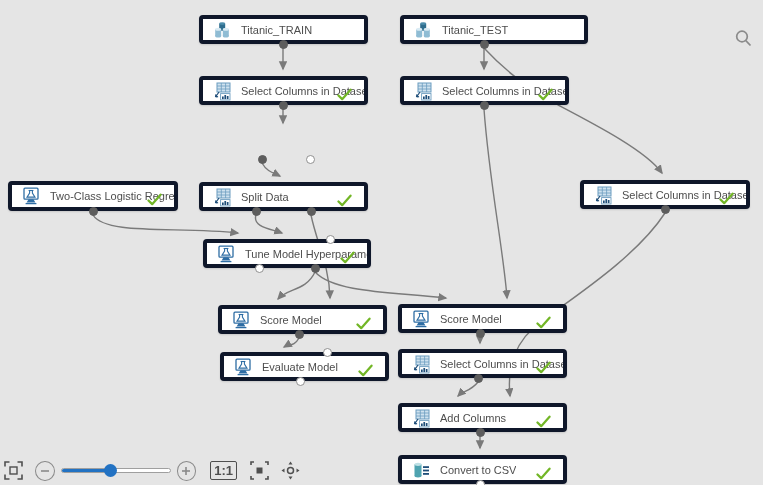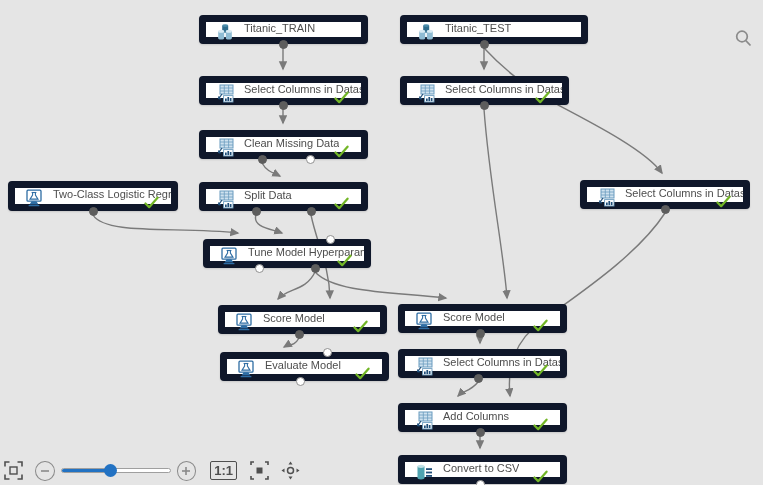--- a/index.html
+++ b/index.html
@@ -1,23 +1,23 @@
 <!DOCTYPE html>
 <html><head>
 <meta charset="utf-8">
 <style>
   html,body{margin:0;padding:0;}
   body{font-family:"Liberation Sans", sans-serif;}
   #canvas{position:relative;width:763px;height:485px;background:#e5e5e5;overflow:hidden;}
   #edges{position:absolute;left:0;top:0;z-index:1;}
   .node{
     position:absolute;height:29px;z-index:2;background:#fff;
-    border:7px solid #0f172a;border-radius:4px;
+    border:4px solid #0f172a;border-radius:4px;
     box-shadow:0 1px 2px rgba(0,0,0,.13);
-    display:flex;align-items:flex-start;box-sizing:border-box;
+    display:flex;align-items:center;box-sizing:border-box;
     cursor:pointer;
   }
   .node .nicon{width:20px;height:20px;margin:0 9px 0 9px;flex:0 0 auto;}
   .node .nlabel{font-size:11px;color:#4d4d4d;white-space:nowrap;overflow:hidden;}
   .node .ncheck{position:absolute;right:12px;top:8px;}
   .port{position:absolute;width:9px;height:9px;border-radius:50%;box-sizing:border-box;z-index:3;cursor:crosshair;}
   .port.filled{background:#5d5d5d;border:1px solid #5d5d5d;}
   .port.open{background:#fff;border:1px solid #909090;}
   #toolbar{position:absolute;left:0;top:456px;width:300px;height:29px;z-index:4;display:flex;align-items:center;}
   .tbtn{cursor:pointer;display:flex;align-items:center;justify-content:center;}
@@ -141,29 +141,20 @@
   </div>
   <div class="node" style="left:400px;top:76px;width:169px">
     <svg class="nicon">
         <use href="#sym-transform"></use>
       </svg>
     <span class="nlabel">Select Columns in Dataset</span>
     <svg class="ncheck" width="15" height="13">
         <use href="#sym-check"></use>
       </svg>
   </div>
-  <div class="node" style="left:199px;top:130px;width:169px">
-    <svg class="nicon">
-        <use href="#sym-transform"></use>
-      </svg>
-    <span class="nlabel">Clean Missing Data</span>
-    <svg class="ncheck" width="15" height="13">
-        <use href="#sym-check"></use>
-      </svg>
-  </div>
   <div class="node" style="left:8px;top:181px;width:170px;height:30px">
     <svg class="nicon">
         <use href="#sym-ml"></use>
       </svg>
     <span class="nlabel">Two-Class Logistic Regression</span>
     <svg class="ncheck" width="15" height="13">
         <use href="#sym-check"></use>
       </svg>
   </div>
   <div class="node" style="left:199px;top:182px;width:169px">

